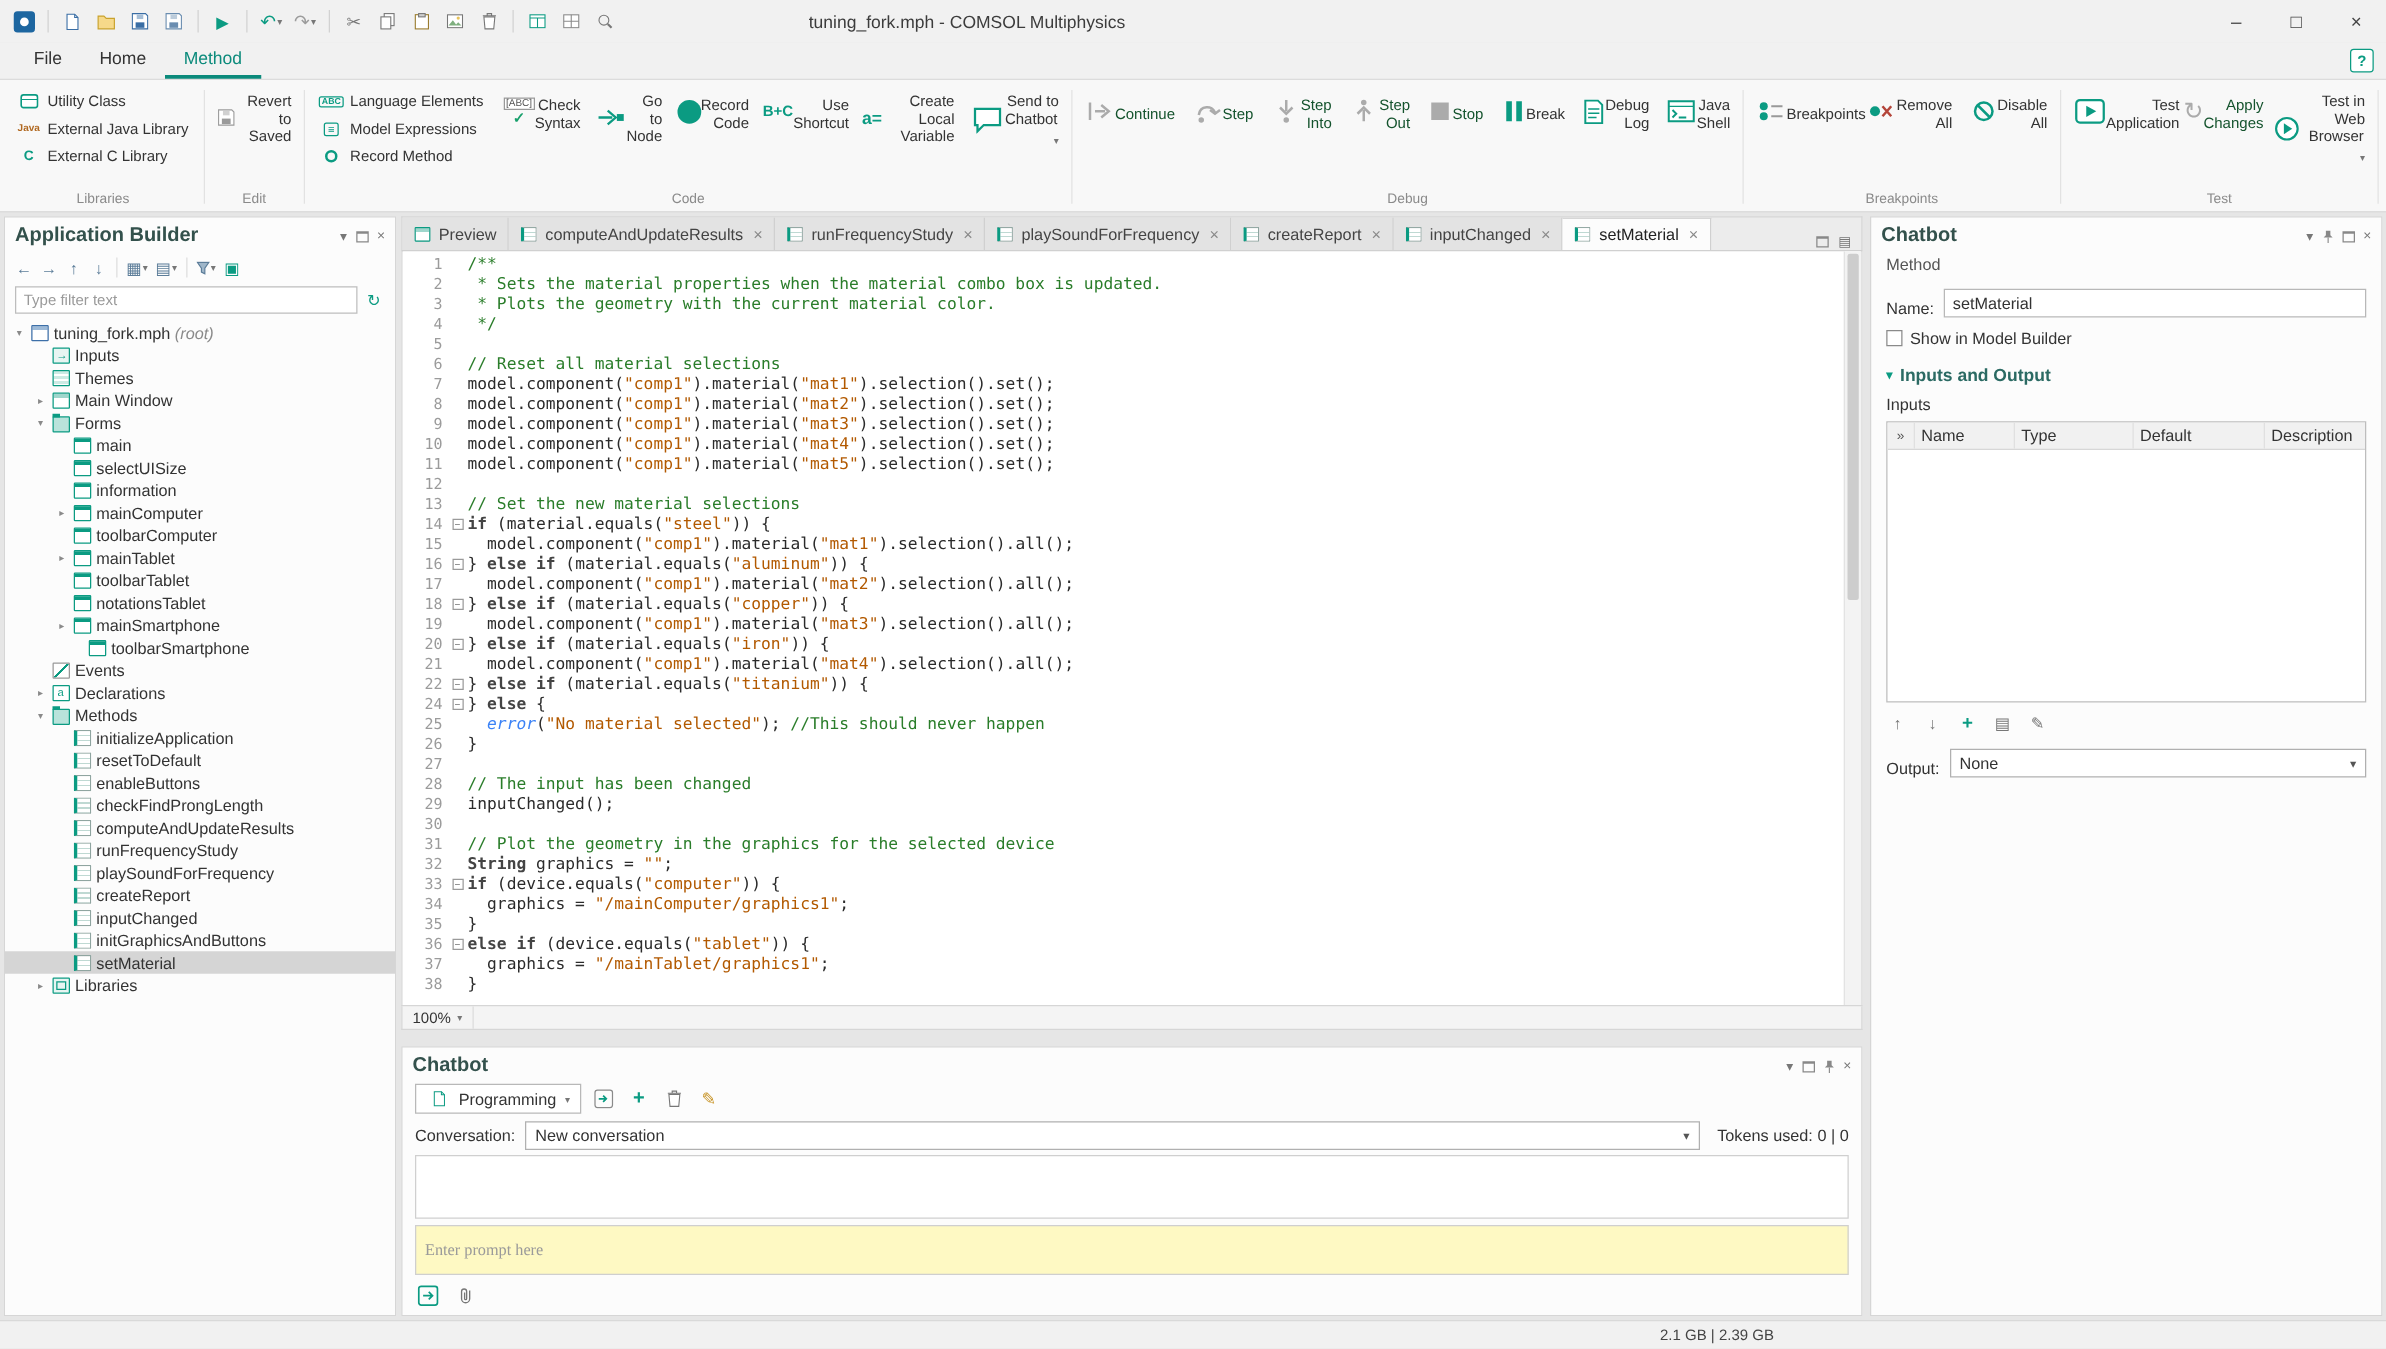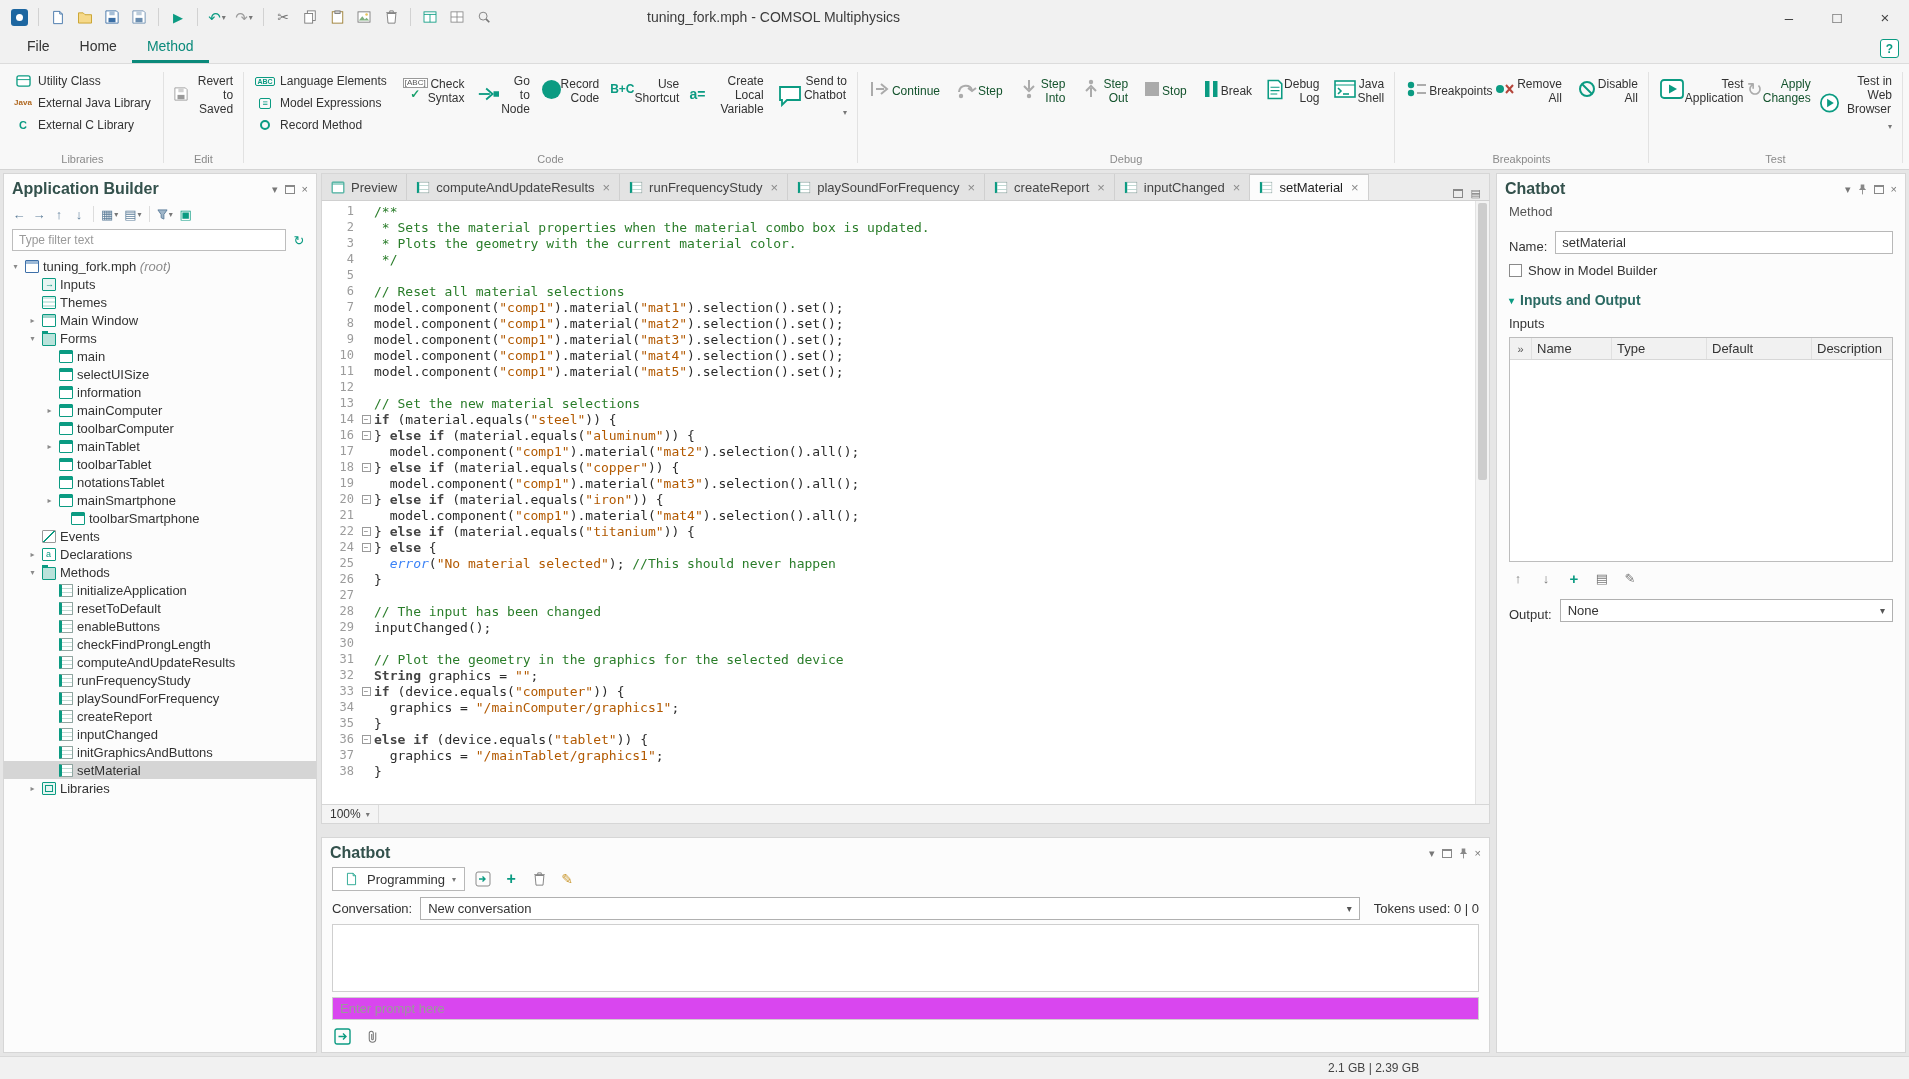--- a/index.html
+++ b/index.html
@@ -107,21 +107,21 @@
 .chatbot{height:216px;flex:none;display:flex;flex-direction:column;padding:0 0 6px}
 .cb-toolbar{display:flex;align-items:center;gap:8px;padding:1px 10px 4px;flex:none}
 .cb-dd{display:flex;align-items:center;gap:6px;border:1px solid #b8b8b8;background:#fff;height:24px;padding:0 8px;font-size:13px}
 .cb-ic{display:inline-flex;align-items:center;justify-content:center;width:20px;height:20px}
 .cb-conv-row{display:flex;align-items:center;gap:8px;padding:2px 10px 4px;flex:none;font-size:13px}
 .select{display:flex;align-items:center;justify-content:space-between;border:1px solid #b0b0b0;background:#fff;height:23px;padding:0 7px;font-size:13px;color:#333}
 .conv-select{flex:1;min-width:0}
 .sel-caret{color:#555;font-size:10px;margin-left:8px}
 .tokens{white-space:nowrap;color:#333;padding-left:6px}
 .cb-history{flex:1;margin:0 10px;background:#fff;border:1px solid #cfcfcf;min-height:0}
-.cb-prompt{height:23px;margin:5px 10px 0;border:1px solid #cfcfcf;background:#d946ef;padding:0 7px;font-size:13px;font-family:Liberation Sans, sans-serif;color:#333}
+.cb-prompt{height:40px;margin:5px 10px 0;border:1px solid #cfcfcf;background:#fef9c3;padding:0 7px;font-size:13px;font-family:Liberation Serif, serif;color:#333}
 .cb-prompt::placeholder{color:#9a9a9a}
 .cb-actions{display:flex;align-items:center;gap:10px;padding:6px 10px 0;flex:none}
 
 .settings-body{padding:2px 12px;flex:1;display:flex;flex-direction:column;min-height:0}
 .settings-subtitle{font-size:13px;color:#555;padding:0 0 10px}
 .form-row{display:flex;align-items:flex-end;gap:8px;padding:2px 0;font-size:13px}
 .form-row label{flex:none}
 .txt-input{flex:1;height:23px;border:1px solid #b8b8b8;background:#fff;padding:0 6px;font-size:13px;font-family:inherit;color:#333}
 .check-row{display:flex;align-items:center;gap:6px;padding:7px 0 4px;font-size:13px}
 .checkbox{width:13px;height:13px;border:1px solid #8a8a8a;background:#fff;flex:none}
@@ -932,20 +932,25 @@
               <span class="code-text"><span class="tok-c">// Set the new material selections</span></span>
             </div>
             <div class="code-row">
               <span class="ln">14</span>
               <span class="fold">
                 <span class="fold-box">−</span>
               </span>
               <span class="code-text"><span class="tok-k">if</span> (material.equals(<span class="tok-s">"steel"</span>)) {</span>
             </div>
             <div class="code-row">
+              <span class="ln">15</span>
+              <span class="fold"></span>
+              <span class="code-text">  model.component(<span class="tok-s">"comp1"</span>).material(<span class="tok-s">"mat1"</span>).selection().all();</span>
+            </div>
+            <div class="code-row">
               <span class="ln">16</span>
               <span class="fold">
                 <span class="fold-box">−</span>
               </span>
               <span class="code-text">} <span class="tok-k">else</span> <span class="tok-k">if</span> (material.equals(<span class="tok-s">"aluminum"</span>)) {</span>
             </div>
             <div class="code-row">
               <span class="ln">17</span>
               <span class="fold"></span>
               <span class="code-text">  model.component(<span class="tok-s">"comp1"</span>).material(<span class="tok-s">"mat2"</span>).selection().all();</span>

